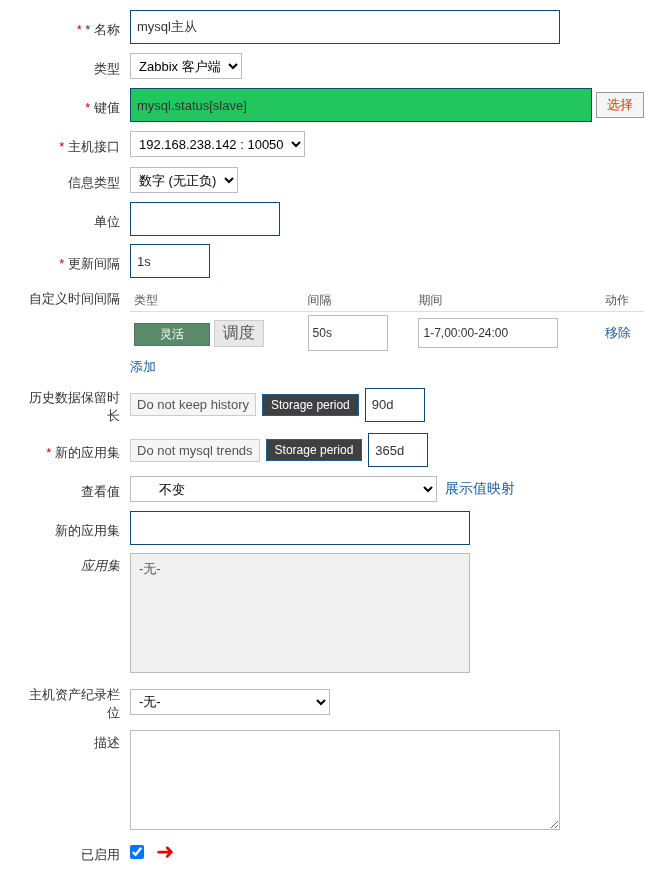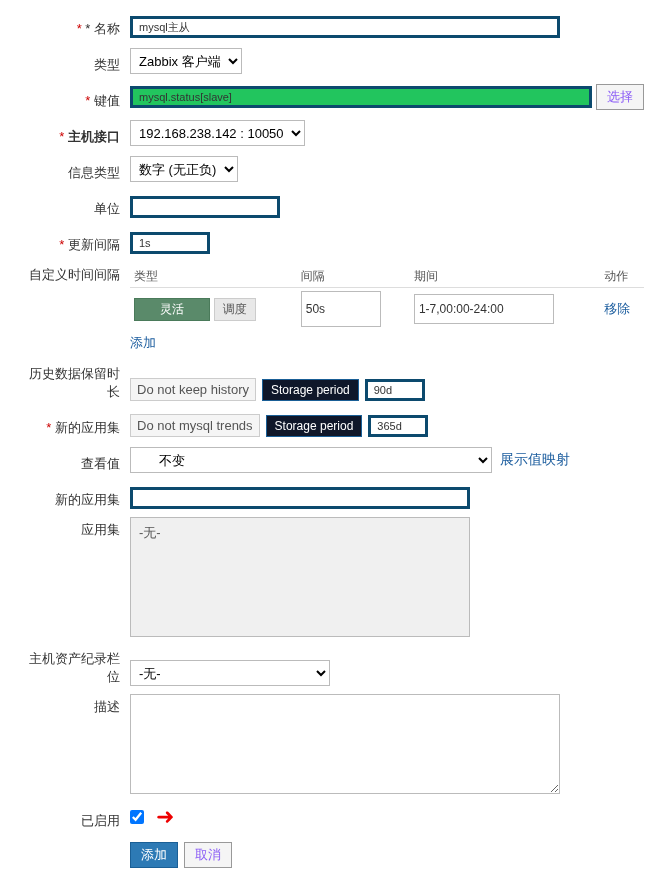--- a/index.html
+++ b/index.html
@@ -7,44 +7,44 @@
       font-family: Arial, sans-serif;
       font-size: 13px;
       color: #333;
       background: #fff;
       width: 664px;
       min-height: 872px;
       padding: 10px 20px;
     }
     .form-row {
       display: flex;
-      align-items: flex-end;
+      align-items: center;
       margin-bottom: 8px;
       min-height: 28px;
     }
     .form-label {
       width: 110px;
       text-align: right;
       padding-right: 10px;
       padding-top: 5px;
       color: #333;
       flex-shrink: 0;
       font-size: 13px;
     }
     .form-control {
       flex: 1;
       display: flex;
       align-items: center;
       flex-wrap: wrap;
     }
     input[type="text"] {
-      border: 3px solid #0c4a6e;
-      padding: 3px 6px;
-      font-size: 11px;
-      height: 22px;
+      border: 1px solid #0c4a6e;
+      padding: 3px 6px;
+      font-size: 13px;
+      height: 34px;
       outline: none;
       color: #333;
     }
     .input-full {
       width: 420px;
     }
     .input-medium {
       width: 150px;
     }
     .input-small {
@@ -72,21 +72,21 @@
       font-size: 13px;
       height: 26px;
       outline: none;
     }
     .btn {
       padding: 3px 10px;
       font-size: 13px;
       cursor: pointer;
       border: 1px solid #999;
       background: #f5f5f5;
-      color: #8b5cf6;
+      color: #c2410c;
       height: 26px;
       white-space: nowrap;
     }
     .btn-blue {
       background: #2d7ab5;
       color: #fff;
       border: 1px solid #1a5f96;
     }
     .custom-interval-table {
       width: 100%;
@@ -111,37 +111,37 @@
       border: 1px solid #4a7a5a;
       padding: 2px 25px;
       font-size: 12px;
       cursor: pointer;
     }
     .tag-inactive {
       background: #e8e8e8;
       color: #555;
       border: 1px solid #ccc;
       padding: 2px 8px;
-      font-size: 12px;
+      font-size: 16px;
       cursor: pointer;
     }
     .history-row {
       display: flex;
       align-items: center;
       gap: 6px;
     }
     .history-no-keep {
       color: #555;
       font-size: 13px;
       padding: 3px 6px;
       background: #f5f5f5;
       border: 1px solid #ccc;
     }
     .storage-btn {
-      background: #0f172a;
+      background: #404040;
       color: #fff;
       border: 1px solid #1a5f96;
       padding: 3px 8px;
       font-size: 12px;
       cursor: pointer;
     }
     .storage-value {
       border: 1px solid #bbb;
       padding: 3px 6px;
       font-size: 13px;
@@ -235,21 +235,21 @@
   <div class="form-label" style="color:#c00; padding-top:5px;">* <span style="color:#333;">键值</span></div>
   <div class="form-control">
     <div class="key-field-wrapper">
       <input type="text" class="key-input" value="mysql.status[slave]" style="">
       <button class="btn">选择</button>
     </div>
   </div>
 </div>
 
 <div class="form-row">
-  <div class="form-label" style="color:#c00;">* <span style="color:#333;font-weight:bold;">主机接口</span></div>
+  <div class="form-label" style="color:#c00;">* <span style="color:#333;">主机接口</span></div>
   <div class="form-control">
     <select>
       <option>192.168.238.142 : 10050</option>
     </select>
   </div>
 </div>
 
 <div class="form-row">
   <div class="form-label">信息类型</div>
   <div class="form-control">
@@ -325,36 +325,36 @@
       <span class="history-no-keep">Do not mysql trends</span>
       <button class="storage-btn">Storage period</button>
       <input type="text" class="storage-value" value="365d" style="">
     </div>
   </div>
 </div>
 
 <div class="form-row">
   <div class="form-label">查看值</div>
   <div class="form-control">
-    <select style="width:362px;padding-left:24px;">
+    <select style="width:307px;padding-left:24px;">
       <option>不变</option>
     </select>
     <a class="link-text" style="margin-left:8px;">展示值映射</a>
   </div>
 </div>
 
 <div class="form-row">
   <div class="form-label">新的应用集</div>
   <div class="form-control">
     <input type="text" class="new-app-input" style="">
   </div>
 </div>
 
 <div class="form-row" style="align-items:flex-start;">
-  <div class="form-label" style="padding-top:4px;">应用集</div>
+  <div class="form-label" style="padding-top:4px;font-style:italic;">应用集</div>
   <div class="form-control">
     <div class="app-listbox">
       <div class="app-listbox-item">-无-</div>
     </div>
   </div>
 </div>
 
 <div class="form-row">
   <div class="form-label">主机资产纪录栏位</div>
   <div class="form-control">

